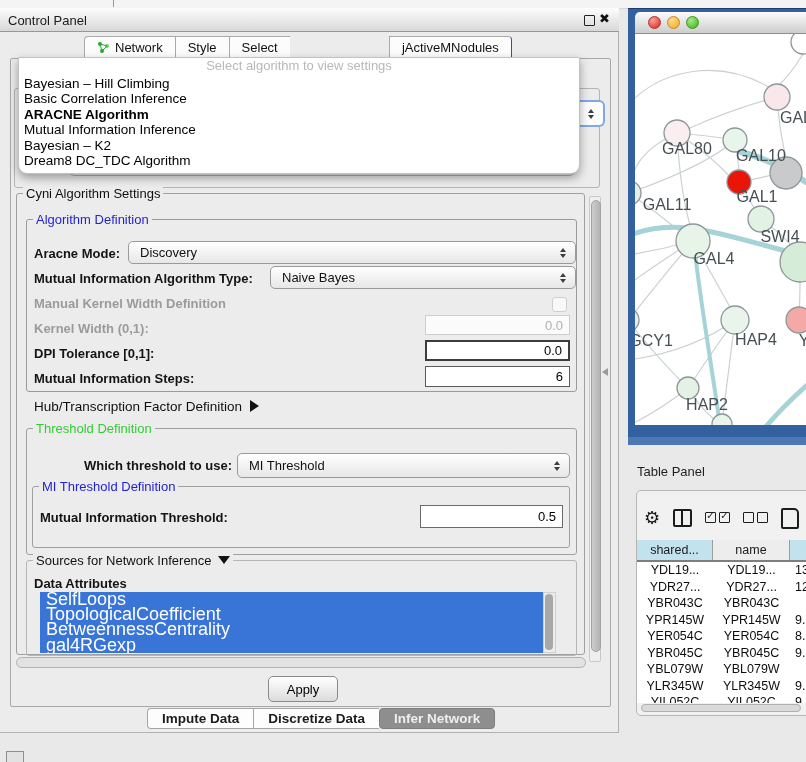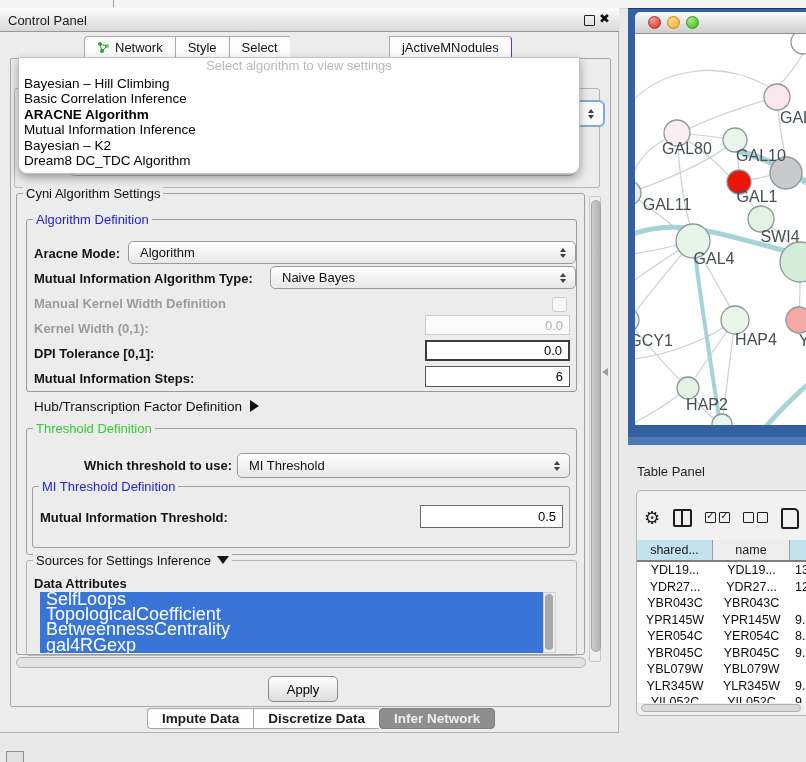--- a/index.html
+++ b/index.html
@@ -183,21 +183,21 @@
   <div class="abs groupbox" id="settings-group">
     <span class="legend">Cyni Algorithm Settings</span>
   </div>
 
   <div class="abs groupbox" id="algo-group">
     <span class="legend blue">Algorithm Definition</span>
   </div>
 
   <div class="abs form-label" style="left:34px;top:246px;">Aracne Mode:</div>
   <div class="abs combo" style="left:128px;top:241px;width:448px;height:23px;">
-    <span>Algorithm</span>
+    <span>Discovery</span>
     <span class="stepper">
         <i class="up"></i>
         <i class="dn"></i>
       </span>
   </div>
 
   <div class="abs form-label" style="left:34px;top:271px;">Mutual Information Algorithm Type:</div>
   <div class="abs combo" style="left:270px;top:266px;width:306px;height:23px;">
     <span>Naive Bayes</span>
     <span class="stepper">
@@ -235,21 +235,21 @@
       </span>
   </div>
 
   <div class="abs groupbox" id="midef-group">
     <span class="legend blue">MI Threshold Definition</span>
   </div>
   <div class="abs form-label" style="left:40px;top:510px;">Mutual Information Threshold:</div>
   <input class="abs tfield" style="left: 420px; top: 505px; width: 143px; height: 23px; border: 1px solid rgb(106, 106, 106);" value="0.5">
 
   <div class="abs groupbox" id="sources-group">
-    <span class="legend"><span>Sources for Settings Inference</span><span class="arrow-down"></span></span>
+    <span class="legend"><span>Sources for Network Inference</span><span class="arrow-down"></span></span>
   </div>
   <div class="abs form-label" style="left:34px;top:576px;">Data Attributes</div>
   <div class="abs" id="attr-list">
       <div class="attr-item">SelfLoops</div>
       <div class="attr-item">TopologicalCoefficient</div>
       <div class="attr-item">BetweennessCentrality</div>
       <div class="attr-item">gal4RGexp</div>
     </div>
   <div class="abs" id="attr-sb"></div>
   <div class="abs" id="attr-sb-thumb"></div>

